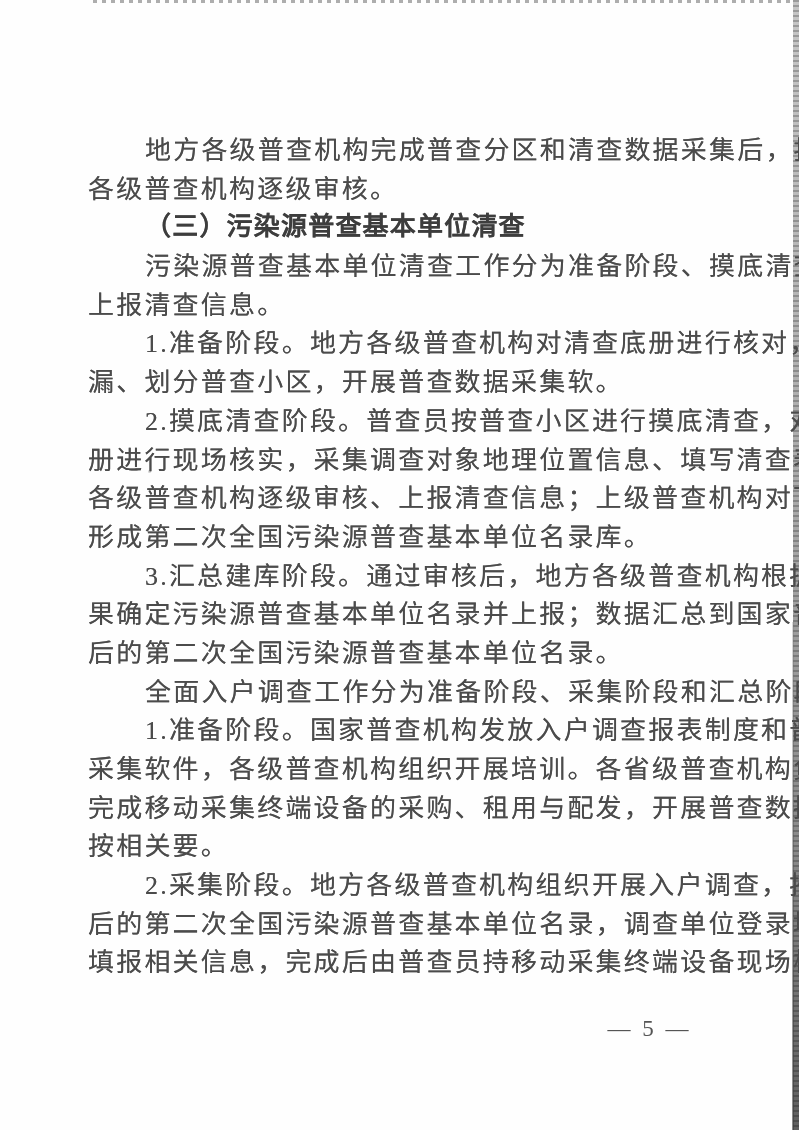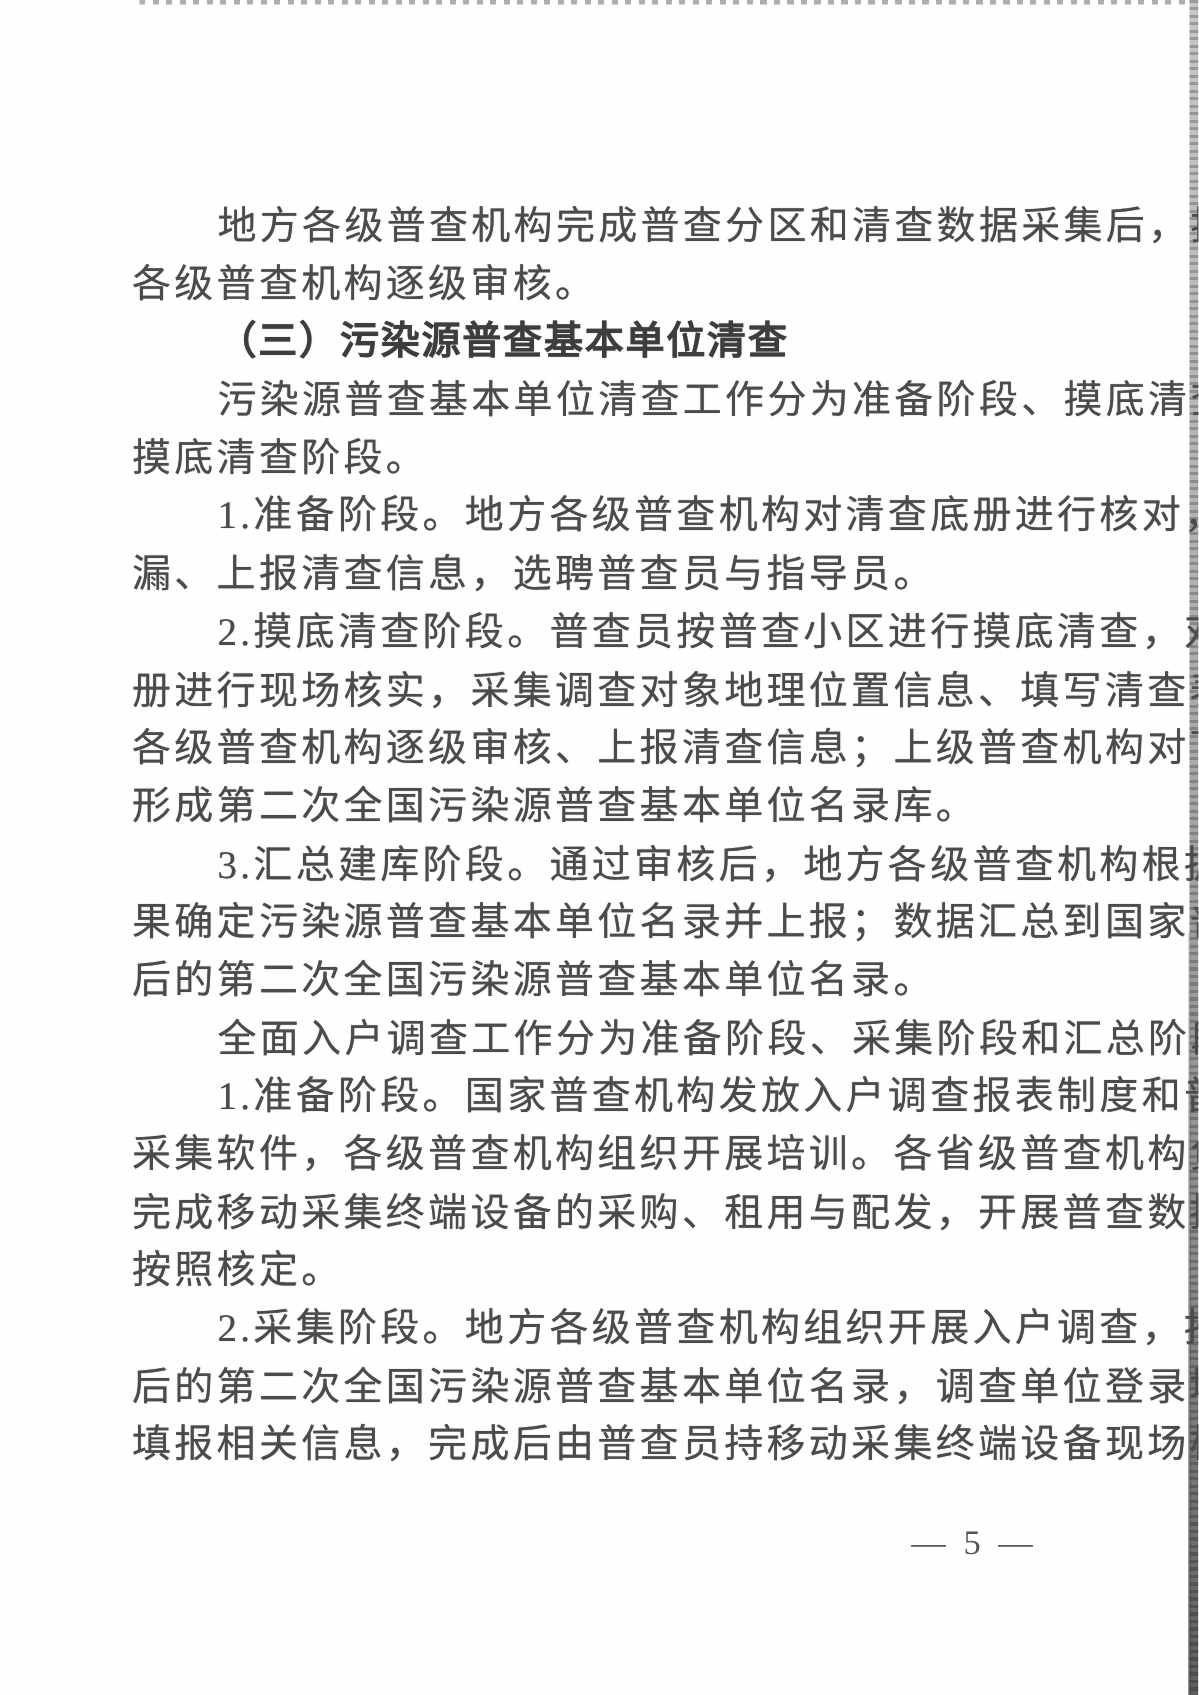--- a/index.html
+++ b/index.html
@@ -60,20 +60,21 @@
     letter-spacing: 2.2px;
     color: #4b4b4b;
     white-space: nowrap;
     text-shadow: 0 0 0.6px rgba(75,75,75,.75);
   }
   .indent { text-indent: 57px; }
   .heading {
     font-weight: bold;
     color: #3d3d3d;
     letter-spacing: 1.2px;
+    font-family: Liberation Mono, monospace;
   }
   .page-number {
     position: absolute;
     top: 1014px;
     left: 592px;
     width: 115px;
     height: 30px;
     line-height: 30px;
     text-align: center;
     font-size: 23px;
@@ -94,35 +95,35 @@
   <div class="speck" style="left:300px; top:258px;"></div>
   <div class="speck" style="left:567px; top:332px;"></div>
   <div class="speck" style="left:148px; top:470px;"></div>
   <div class="speck" style="left:744px; top:620px;"></div>
 
   <div class="text-block">
     <div class="line indent">地方各级普查机构完成普查分区和清查数据采集后，按相关要</div>
     <div class="line">各级普查机构逐级审核。</div>
     <div class="line indent heading">（三）污染源普查基本单位清查</div>
     <div class="line indent">污染源普查基本单位清查工作分为准备阶段、摸底清查阶段与</div>
-    <div class="line">摸底清查阶段。</div>
+    <div class="line">上报清查信息。</div>
     <div class="line indent">1.准备阶段。地方各级普查机构对清查底册进行核对，去重补</div>
-    <div class="line">漏、上报清查信息，选聘普查员与指导员。</div>
+    <div class="line">漏、划分普查小区，开展普查数据采集软。</div>
     <div class="line indent">2.摸底清查阶段。普查员按普查小区进行摸底清查，对普查底</div>
     <div class="line">册进行现场核实，采集调查对象地理位置信息、填写清查表；地方</div>
     <div class="line">各级普查机构逐级审核、上报清查信息；上级普查机构对下级普查</div>
     <div class="line">形成第二次全国污染源普查基本单位名录库。</div>
     <div class="line indent">3.汇总建库阶段。通过审核后，地方各级普查机构根据清查结</div>
     <div class="line">果确定污染源普查基本单位名录并上报；数据汇总到国家普查机构</div>
     <div class="line">后的第二次全国污染源普查基本单位名录。</div>
     <div class="line indent">全面入户调查工作分为准备阶段、采集阶段和汇总阶段。</div>
     <div class="line indent">1.准备阶段。国家普查机构发放入户调查报表制度和普查数据</div>
     <div class="line">采集软件，各级普查机构组织开展培训。各省级普查机构负责组织</div>
     <div class="line">完成移动采集终端设备的采购、租用与配发，开展普查数据采集软</div>
-    <div class="line">按照核定。</div>
+    <div class="line">按相关要。</div>
     <div class="line indent">2.采集阶段。地方各级普查机构组织开展入户调查，按照核定</div>
     <div class="line">后的第二次全国污染源普查基本单位名录，调查单位登录填报系统</div>
     <div class="line">填报相关信息，完成后由普查员持移动采集终端设备现场核定，补</div>
   </div>
 
   <div class="page-number">— 5 —</div>
 
 </div>
 
 </body></html>

